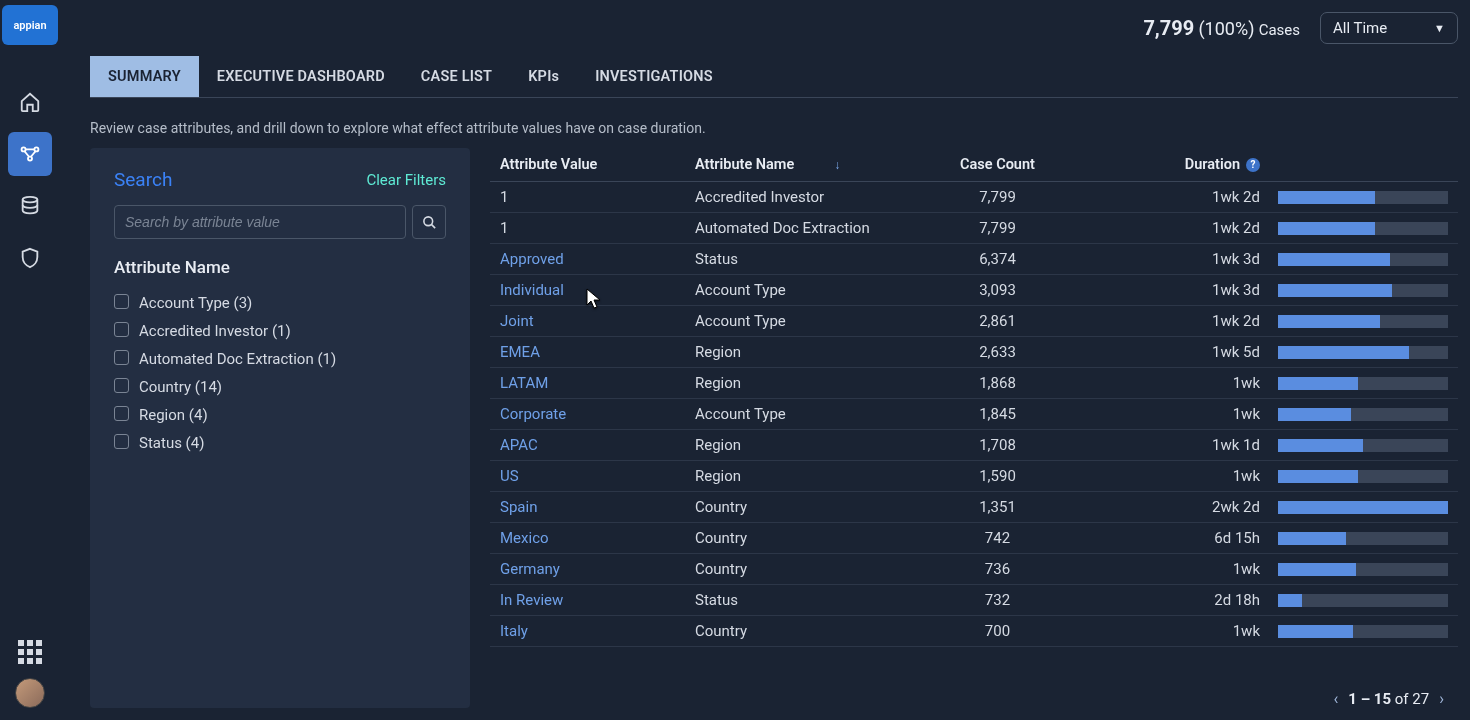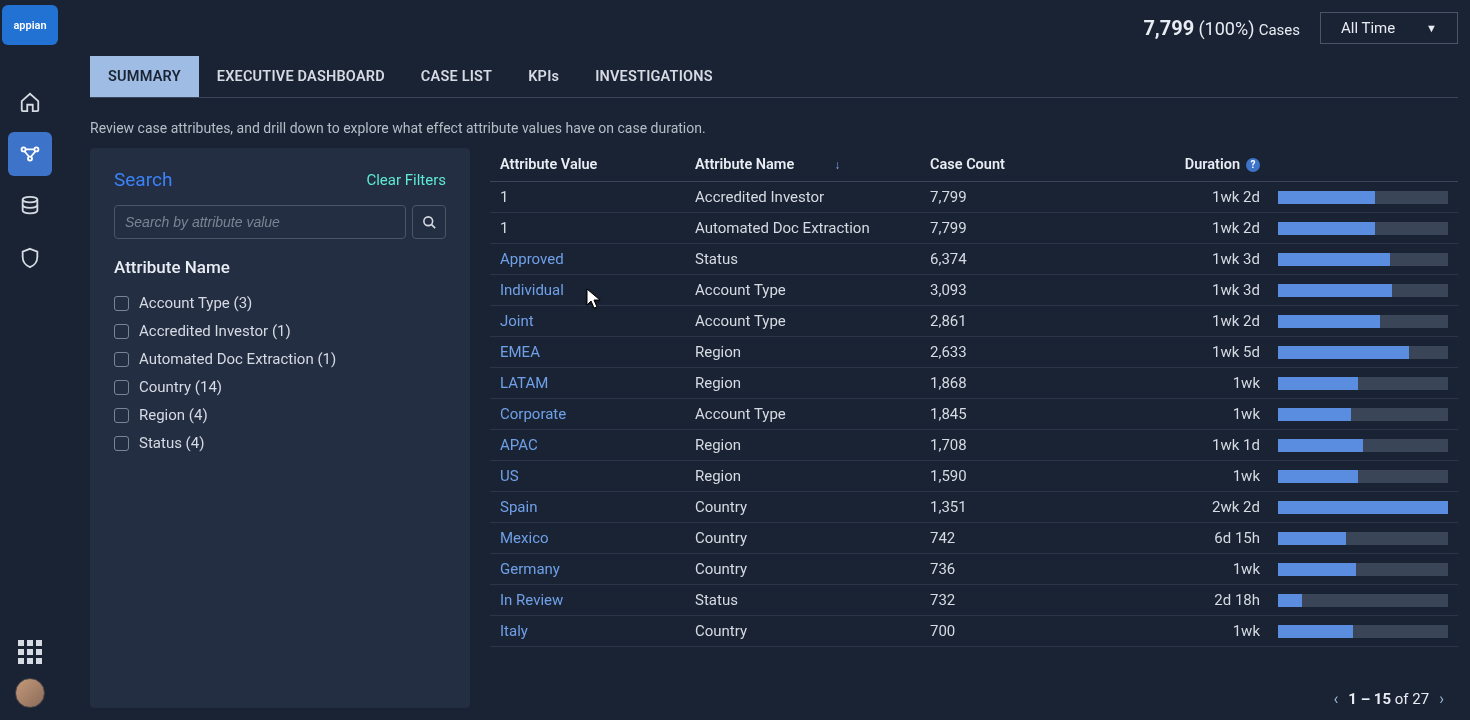--- a/index.html
+++ b/index.html
@@ -20,21 +20,21 @@
   
   
   .main { flex: 1; display: flex; flex-direction: column; padding: 0 12px 12px 30px; }
   
   
   .topbar { height: 56px; display: flex; align-items: center; justify-content: flex-end; gap: 20px; }
   .case-stat { color: #e8ecf3; font-size: 17px; }
   .case-stat .count { font-weight: 700; font-size: 20px; }
   .case-stat .pct { font-size: 18px; }
   .case-stat .label { font-size: 15px; margin-left: 0; }
-  .time-select { background: transparent; border: 1px solid #4a5668; color: #e8ecf3; border-radius: 0; padding: 6px 20px; font-size: 15px; width: 138px; display: flex; align-items: center; justify-content: space-between; cursor: pointer; }
+  .time-select { background: transparent; border: 1px solid #4a5668; color: #e8ecf3; border-radius: 7px; padding: 6px 12px; font-size: 15px; width: 138px; display: flex; align-items: center; justify-content: space-between; cursor: pointer; }
   .time-select .chev { font-size: 11px; }
   
   
   .tabs { display: flex; border-bottom: 1px solid #3a4558; }
   .tab { padding: 12px 18px; font-size: 14.5px; font-weight: 600; color: #d5dae3; cursor: pointer; letter-spacing: 0.2px; }
   .tab.active { background: #9fbde4; color: #1a2333; }
   
   
   .section-head { padding: 18px 0 12px 0; }
   .section-head h2 { font-size: 19px; font-weight: 500; letter-spacing: 0.5px; color: #e8ecf3; }
@@ -46,30 +46,30 @@
   
   .filter-panel { width: 380px; background: #232e42; border-radius: 4px; padding: 20px 24px; }
   .filter-head { display: flex; align-items: center; justify-content: space-between; margin-bottom: 14px; }
   .filter-head h3 { font-size: 19px; font-weight: 400; color: #3b82f6; }
   .clear-link { color: #5eead4; font-size: 15px; cursor: pointer; }
   .search-row { display: flex; gap: 6px; margin-bottom: 18px; }
   .search-input { flex: 1; background: transparent; border: 1px solid #4a5668; border-radius: 4px; padding: 8px 10px; color: #d5dae3; font-size: 14px; font-style: italic; }
   .search-input::placeholder { color: #7a8494; }
   .search-btn { width: 34px; border: 1px solid #4a5668; border-radius: 4px; background: transparent; color: #d5dae3; cursor: pointer; display:flex;align-items:center;justify-content:center; }
   .filter-group h4 { font-size: 17px; font-weight: 500; color: #e8ecf3; margin-bottom: 12px; }
-  .chk-row { display: flex; align-items: center; gap: 10px; padding: 5px 0; font-size: 15px; color: #d5dae3; cursor: pointer; }
+  .chk-row { display: flex; gap: 10px; padding: 5px 0; font-size: 15px; color: #d5dae3; cursor: pointer; }
   .chk { width: 15px; height: 15px; border: 1.5px solid #7a8494; border-radius: 3px; flex-shrink:0; }
   
   
   .table-area { flex: 1; display: flex; flex-direction: column; min-width: 0; }
   .thead { display: flex; border-bottom: 1px solid #3a4558; padding: 8px 10px; font-size: 14.5px; font-weight: 600; color: #e8ecf3; }
   .col-val { width: 195px; }
   .col-name { width: 235px; display:flex; align-items:center; gap:40px;}
   .sort-arrow { color:#7aa7e8; font-size:12px; }
-  .col-count { width: 135px; text-align: left; }
+  .col-count { width: 135px; text-align: center; }
   .col-dur { width: 195px; text-align: right; display:flex; justify-content:flex-end; align-items:center; gap:6px;}
   .help-icon { width:14px;height:14px;border-radius:50%;background:#3d73c9;color:#fff;font-size:10px;display:inline-flex;align-items:center;justify-content:center;font-weight:700; }
   .col-bar { flex: 1; padding-left: 18px; }
   
   .tbody { flex: 1; overflow: hidden; }
   .trow { display: flex; align-items: center; padding: 6px 10px; border-bottom: 1px solid #2c3648; font-size: 15px; }
   .trow .link { color: #6fa0e8; cursor: pointer; }
   .bar-track { height: 13px; background: #3a4558; width: 100%; position: relative; }
   .bar-fill { height: 100%; background: #5a8de0; }
   

